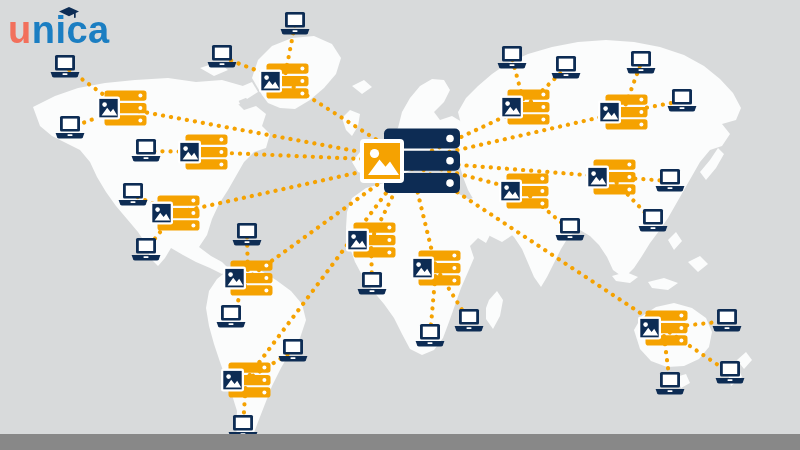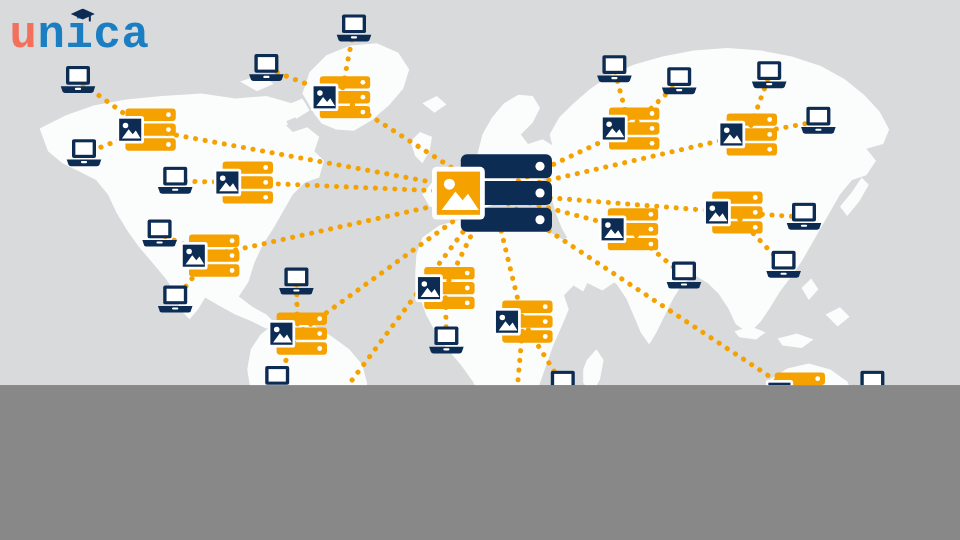--- a/index.html
+++ b/index.html
@@ -1,19 +1,19 @@
 <!DOCTYPE html>
 <html style="--bg: #D8DADB; --land: #FBFCFC; --navy: #0D2C54; --orange: #F5A201; --logo-u: #F2705C; --logo-rest: #1B7EC2;"><head>
 <meta charset="utf-8">
 <style>
   html,body{margin:0;padding:0;background:#888;}
   .stage{
-    position:relative;width:800px;height:321px;overflow:hidden;
+    position:relative;width:800px;height:434px;overflow:hidden;
     background:var(--bg,#D8DADB);
-    font-family:Liberation Mono, monospace;
+    font-family:Liberation Sans, sans-serif;
   }
   .scene{position:absolute;left:0;top:0;}
   .link{stroke:var(--orange,#F5A201);stroke-width:4.2;stroke-linecap:round;stroke-dasharray:0.1 8;fill:none;}
   .logo{
     position:absolute;left:8px;top:6px;width:130px;height:48px;
     font-size:38px;font-weight:700;letter-spacing:.5px;line-height:48px;
     user-select:none;
   }
   .logo-u{color:var(--logo-u,#F2705C);}
   .logo-rest{color:var(--logo-rest,#1B7EC2);}

